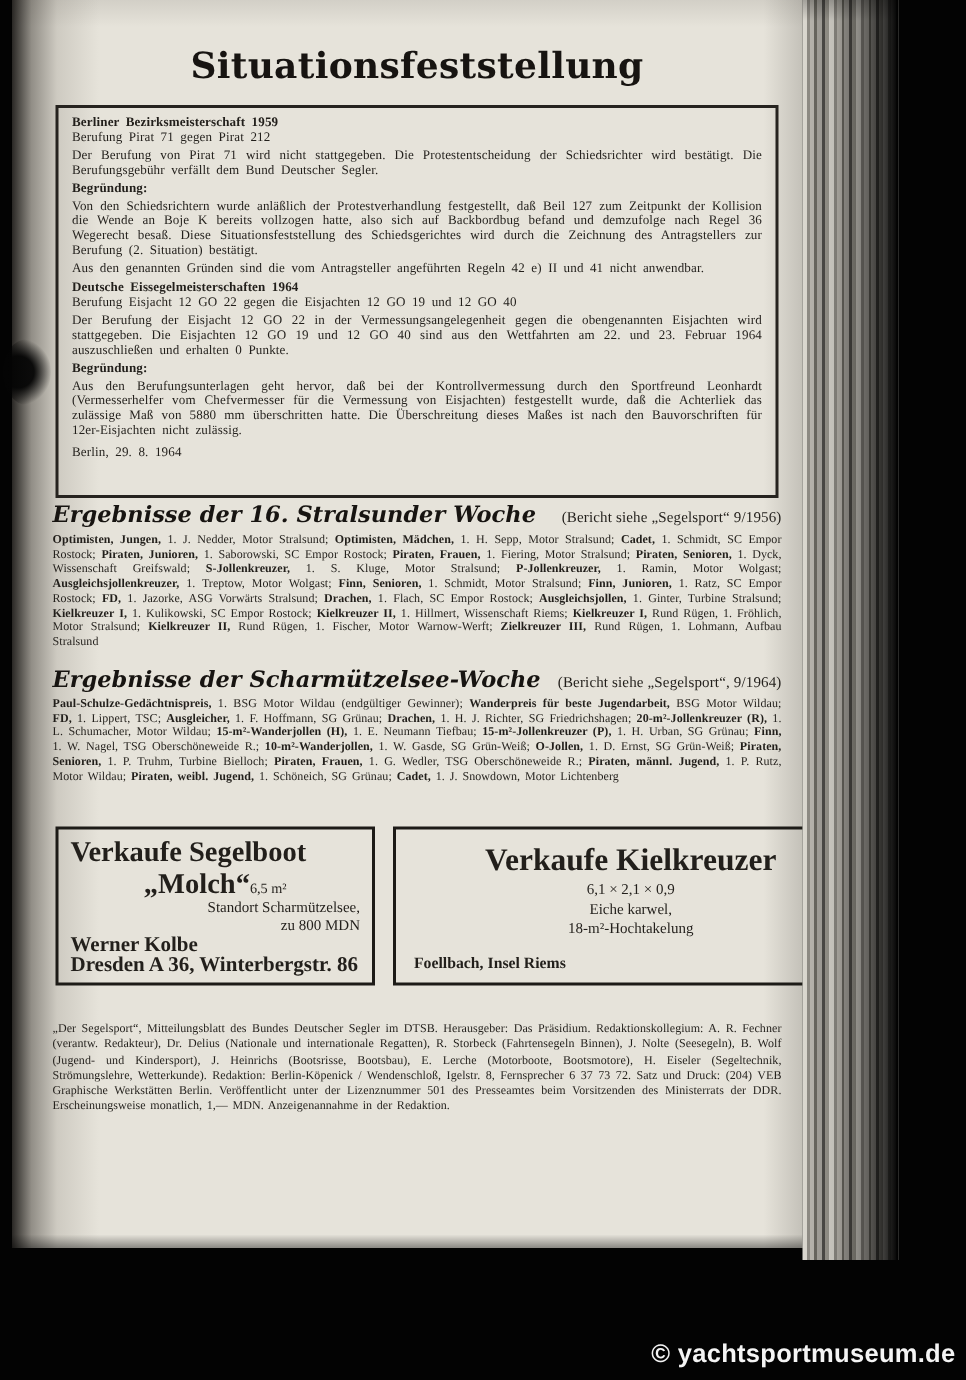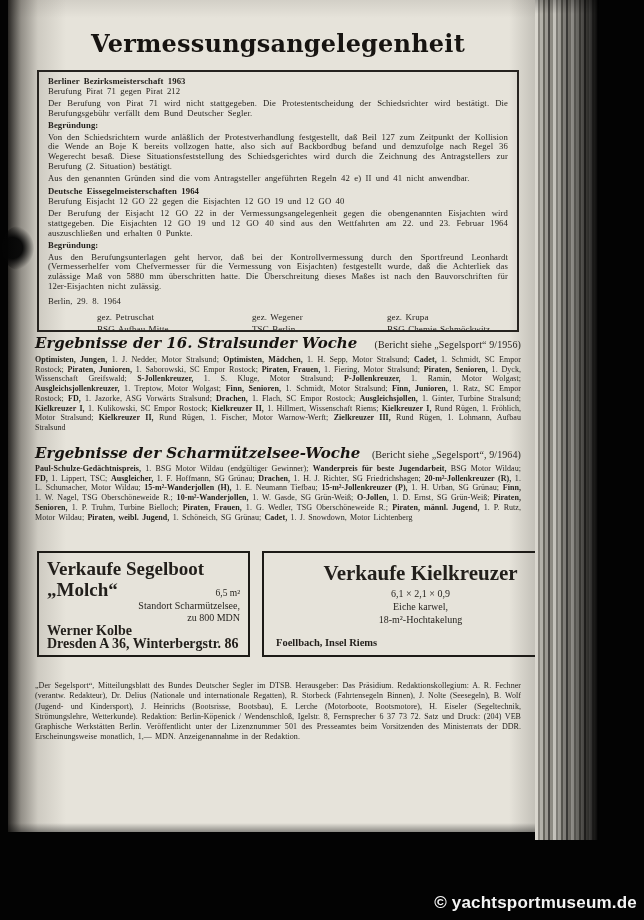--- a/index.html
+++ b/index.html
@@ -77,72 +77,58 @@
     word-spacing:1.2px;letter-spacing:0.05px;
   }
   .results-body.r1{top:355px;}
   .results-body.r2{top:464px;}
   .seg-b{font-weight:bold;}
   .ads{position:absolute;left:29px;top:551px;width:542px;display:flex;gap:12px;}
   .ad{border:2px solid #1d1b17;box-sizing:border-box;height:106px;position:relative;}
   .ad1{width:213px;padding:5px 8px;}
   .ad2{flex:1;padding:4px 10px;}
   .ad1-title1{font-weight:bold;font-size:19px;line-height:22px;font-family:"Liberation Serif",serif;}
-  .ad1-row2{display:flex;justify-content:space-between;align-items:baseline;}
+  .ad1-row2{display:flex;justify-content:center;align-items:baseline;}
   .ad1-title2{font-weight:bold;font-size:19px;line-height:20px;}
   .ad1-size{font-size:9.5px;}
   .ad1-det{text-align:right;font-size:10px;line-height:11.5px;}
   .ad1-contact{position:absolute;left:8px;bottom:5px;font-weight:bold;font-size:14px;line-height:13px;}
   .ad2-title{text-align:center;font-weight:bold;font-size:21px;line-height:26px;margin-top:3px;}
   .ad2-specs{width:fit-content;margin:1px auto 0 auto;font-size:10px;line-height:13px;text-align:center;}
   .ad2-contact{position:absolute;left:12px;bottom:7px;font-weight:bold;font-size:10.5px;}
   .imprint{
     position:absolute;left:27px;top:681px;width:486px;margin:0;
     font-size:8px;line-height:10.3px;text-align:justify;
     word-spacing:1px;letter-spacing:0.05px;
   }
 </style>
 </head>
 <body>
 
 <div class="page">
   <div class="binding-hole"></div>
 
-  <h1 class="page-title">Vermessungsangelegenheit</h1>
+  <h1 class="page-title">Situationsfeststellung</h1>
 
   <div class="decision-box">
-    <div class="d-head">Berliner Bezirksmeisterschaft 1963</div>
+    <div class="d-head">Berliner Bezirksmeisterschaft 1959</div>
     <div class="d-sub">Berufung Pirat 71 gegen Pirat 212</div>
     <p>Der Berufung von Pirat 71 wird nicht stattgegeben. Die Protestentscheidung der Schiedsrichter wird bestätigt. Die Berufungsgebühr verfällt dem Bund Deutscher Segler.</p>
     <div class="d-label">Begründung:</div>
     <p>Von den Schiedsrichtern wurde anläßlich der Protestverhandlung festgestellt, daß Beil 127 zum Zeitpunkt der Kollision die Wende an Boje K bereits vollzogen hatte, also sich auf Backbordbug befand und demzufolge nach Regel 36 Wegerecht besaß. Diese Situationsfeststellung des Schiedsgerichtes wird durch die Zeichnung des Antragstellers zur Berufung (2. Situation) bestätigt.</p>
     <p>Aus den genannten Gründen sind die vom Antragsteller angeführten Regeln 42 e) II und 41 nicht anwendbar.</p>
 
     <div class="d-head case2">Deutsche Eissegelmeisterschaften 1964</div>
     <div class="d-sub">Berufung Eisjacht 12 GO 22 gegen die Eisjachten 12 GO 19 und 12 GO 40</div>
     <p>Der Berufung der Eisjacht 12 GO 22 in der Vermessungsangelegenheit gegen die obengenannten Eisjachten wird stattgegeben. Die Eisjachten 12 GO 19 und 12 GO 40 sind aus den Wettfahrten am 22. und 23. Februar 1964 auszuschließen und erhalten 0 Punkte.</p>
     <div class="d-label">Begründung:</div>
     <p>Aus den Berufungsunterlagen geht hervor, daß bei der Kontrollvermessung durch den Sportfreund Leonhardt (Vermesserhelfer vom Chefvermesser für die Vermessung von Eisjachten) festgestellt wurde, daß die Achterliek das zulässige Maß von 5880 mm überschritten hatte. Die Überschreitung dieses Maßes ist nach den Bauvorschriften für 12er-Eisjachten nicht zulässig.</p>
 
     <p class="dateline">Berlin, 29. 8. 1964</p>
 
-    <div class="sig-row">
-      <div class="sig-col c1">
-        <div>gez. Petruschat</div>
-        <div>BSG Aufbau Mitte</div>
-      </div>
-      <div class="sig-col c2">
-        <div>gez. Wegener</div>
-        <div>TSC Berlin</div>
-      </div>
-      <div class="sig-col c3">
-        <div>gez. Krupa</div>
-        <div>BSG Chemie Schmöckwitz</div>
-      </div>
-    </div>
   </div>
 
   <div class="results-head r1">
     <span class="results-title">Ergebnisse der 16. Stralsunder Woche</span>
     <span class="results-note">(Bericht siehe „Segelsport“ 9/1956)</span>
   </div>
   <div class="results-body r1"><span class="seg-b">Optimisten, Jungen,</span><span> 1. J. Nedder, Motor Stralsund; </span><span class="seg-b">Optimisten, Mädchen,</span><span> 1. H. Sepp, Motor Stralsund; </span><span class="seg-b">Cadet,</span><span> 1. Schmidt, SC Empor Rostock; </span><span class="seg-b">Piraten, Junioren,</span><span> 1. Saborowski, SC Empor Rostock; </span><span class="seg-b">Piraten, Frauen,</span><span> 1. Fiering, Motor Stralsund; </span><span class="seg-b">Piraten, Senioren,</span><span> 1. Dyck, Wissenschaft Greifswald; </span><span class="seg-b">S-Jollenkreuzer,</span><span> 1. S. Kluge, Motor Stralsund; </span><span class="seg-b">P-Jollenkreuzer,</span><span> 1. Ramin, Motor Wolgast; </span><span class="seg-b">Ausgleichsjollenkreuzer,</span><span> 1. Treptow, Motor Wolgast; </span><span class="seg-b">Finn, Senioren,</span><span> 1. Schmidt, Motor Stralsund; </span><span class="seg-b">Finn, Junioren,</span><span> 1. Ratz, SC Empor Rostock; </span><span class="seg-b">FD,</span><span> 1. Jazorke, ASG Vorwärts Stralsund; </span><span class="seg-b">Drachen,</span><span> 1. Flach, SC Empor Rostock; </span><span class="seg-b">Ausgleichsjollen,</span><span> 1. Ginter, Turbine Stralsund; </span><span class="seg-b">Kielkreuzer I,</span><span> 1. Kulikowski, SC Empor Rostock; </span><span class="seg-b">Kielkreuzer II,</span><span> 1. Hillmert, Wissenschaft Riems; </span><span class="seg-b">Kielkreuzer I,</span><span> Rund Rügen, 1. Fröhlich, Motor Stralsund; </span><span class="seg-b">Kielkreuzer II,</span><span> Rund Rügen, 1. Fischer, Motor Warnow-Werft; </span><span class="seg-b">Zielkreuzer III,</span><span> Rund Rügen, 1. Lohmann, Aufbau Stralsund</span></div>
 
   <div class="results-head r2">
     <span class="results-title">Ergebnisse der Scharmützelsee-Woche</span>

